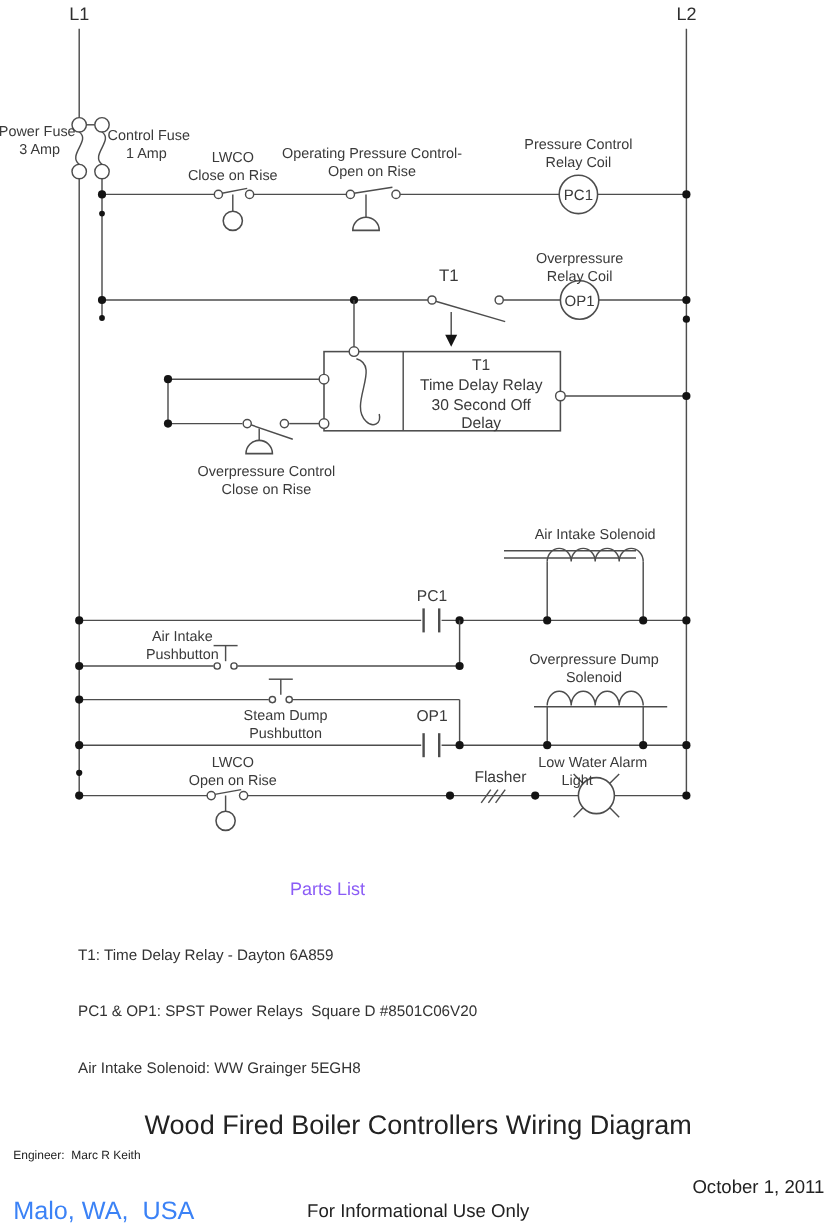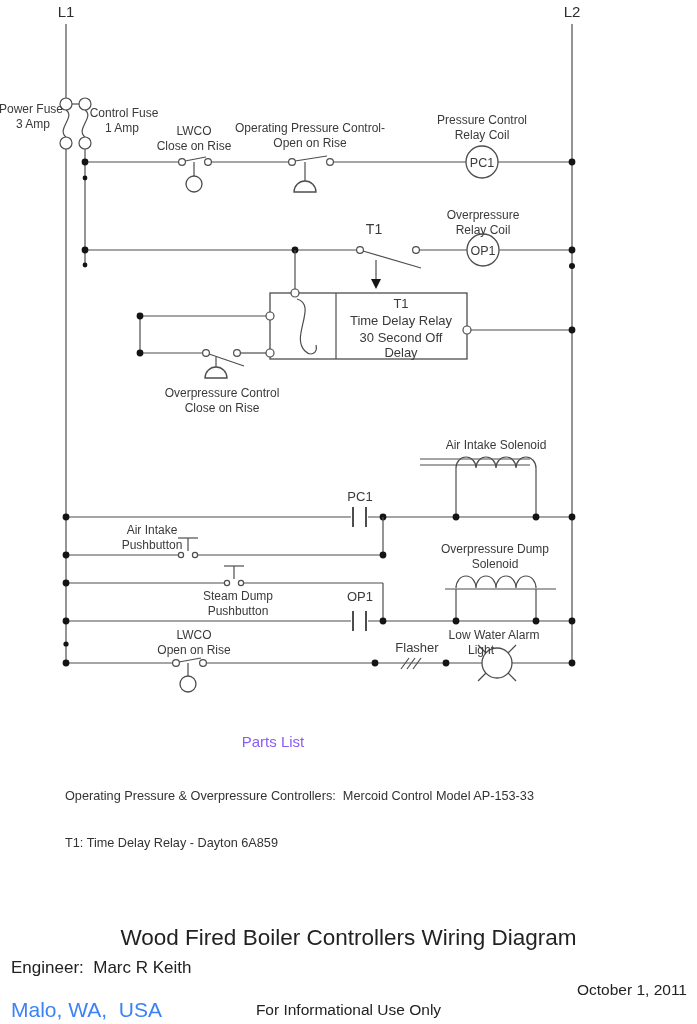--- a/index.html
+++ b/index.html
@@ -21,21 +21,21 @@
   .rail-label{font-size:15px;fill:#2e2e2e;}
   .coil-label{font-size:12.5px;}
   .box-label{font-size:13px;}
   .parts{position:absolute;left:0;top:733px;width:697px;}
   .parts-title{position:absolute;left:0;top:0;width:546px;text-align:center;
     font-size:15px;color:#8b5cf6;}
   .parts-items{position:absolute;left:65px;top:24px;font-size:12.7px;
     line-height:15.8px;color:#333;white-space:pre;}
   .footer-title{position:absolute;left:0;top:925px;width:697px;text-align:center;
     font-size:22.5px;color:#222;}
-  .footer-engineer{position:absolute;left:11px;top:958px;font-size:17px;
+  .footer-engineer{position:absolute;left:11px;top:958px;font-size:10px;
     color:#222;white-space:pre;}
   .footer-location{position:absolute;left:11px;top:998px;font-size:21px;
     color:#3b82f6;white-space:pre;}
   .footer-date{position:absolute;right:10px;top:981px;font-size:15.5px;color:#222;}
   .footer-note{position:absolute;left:0;top:1001px;width:697px;text-align:center;
     font-size:15.5px;color:#222;}
 </style>
 </head>
 <body>
 
@@ -268,22 +268,23 @@
       <line class="wire" x1="486" y1="673" x2="478" y2="681"></line>
       <line class="wire" x1="508" y1="673" x2="516" y2="681"></line>
       <text x="494" y="639" text-anchor="middle">Low Water Alarm</text>
       <text x="481" y="654" text-anchor="middle">Light</text>
     </g>
   </svg>
 
   <div class="parts">
     <div class="parts-title">Parts List</div>
     <div class="parts-items">
-      <div>Operating Pressure &amp; Overpressure Controllers:  Mercoid Control Model AP-153-33</div>
       <div>T1: Time Delay Relay - Dayton 6A859</div>
+      <div>PC1 &amp; OP1: SPST Power Relays  Square D #8501C06V20</div>
+      <div>Air Intake Solenoid: WW Grainger 5EGH8</div>
       
       
     </div>
   </div>
 
   <div class="footer-title">Wood Fired Boiler Controllers Wiring Diagram</div>
   <div class="footer-engineer">Engineer:  Marc R Keith</div>
   <div class="footer-location">Malo, WA,  USA</div>
   <div class="footer-date">October 1, 2011</div>
   <div class="footer-note">For Informational Use Only</div>

